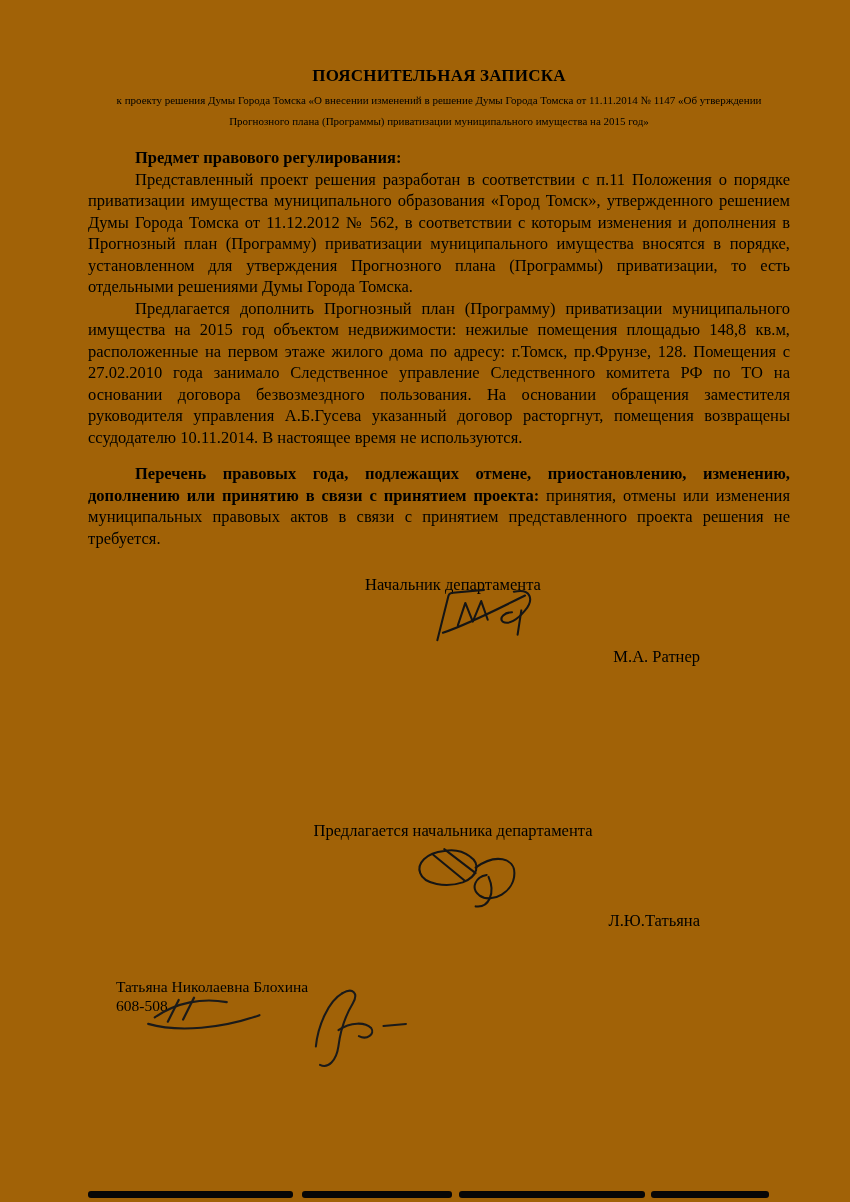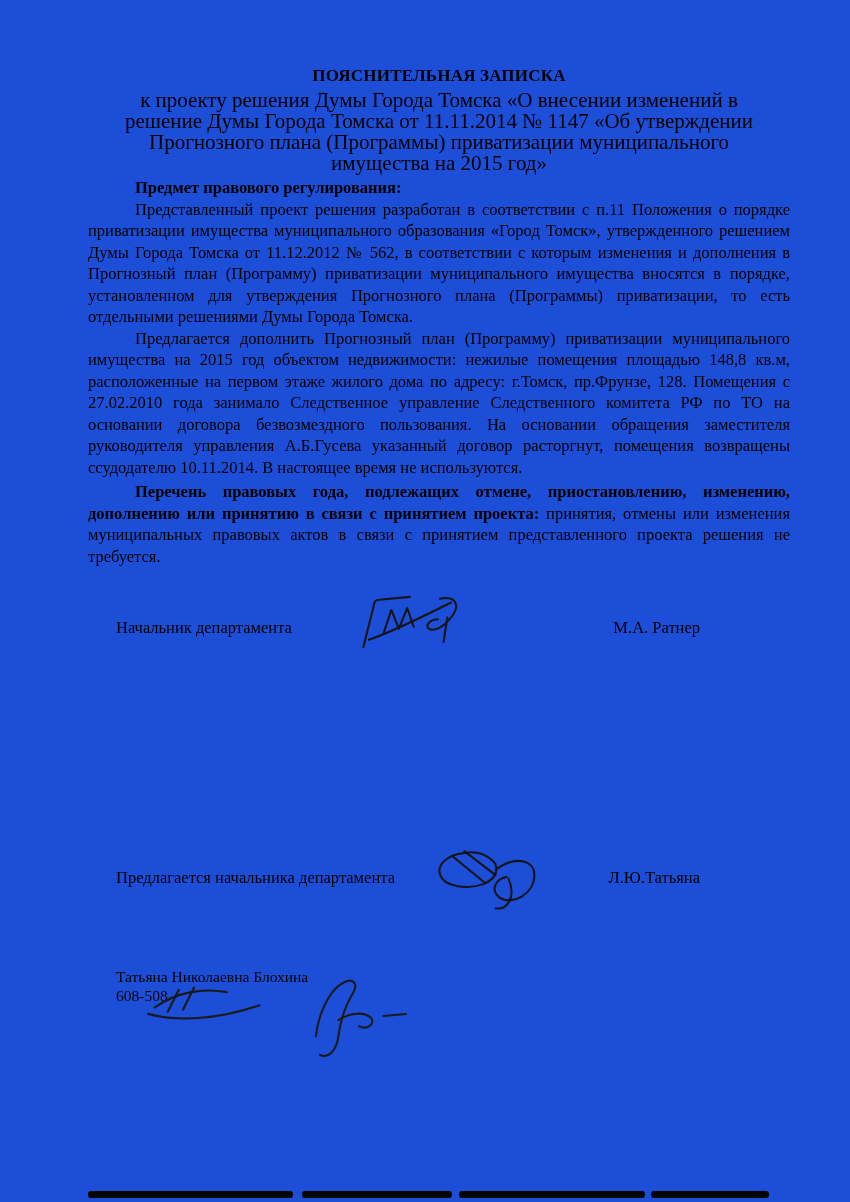--- a/index.html
+++ b/index.html
@@ -1,51 +1,51 @@
 <!DOCTYPE html>
 <html><head>
 <meta charset="utf-8">
 <style>
   html,body { margin:0; padding:0; background:#ffffff; }
   .page {
     position:relative;
     width:850px; height:1202px;
-    background:#1d4ed8;
+    background:#a16207;
     font-family:"Liberation Serif", serif;
     color:#000;
     overflow:hidden;
   }
   .content { padding:66px 60px 0 88px; }
   p { margin:0; }
   .title {
     font-size:17px; font-weight:bold; text-align:center;
     margin:0; letter-spacing:.2px;
   }
   .subtitle {
-    font-size:21px; line-height:21px; text-align:center;
+    font-size:11px; line-height:21px; text-align:center;
     margin:4px 18px 0;
   }
   .body {
     font-size:16.5px; line-height:21.5px;
     text-align:justify; text-indent:47px;
   }
   .bold { font-weight:bold; }
-  .mt { margin-top:3px; }
+  .mt { margin-top:15px; }
 
-  .sig-row { display:flex; align-items:center; font-size:16.5px; padding-left:28px; }
+  .sig-row { display:flex; align-items:center; font-size:16.5px; padding-left:28px;flex-direction:column; }
   .row-1 { margin-top:26px; height:70px; }
   .row-2 { margin-top:176px; height:78px; }
   .sig { flex:none; }
   .sig-1 { width:112px; height:62px; margin-left:62px; margin-top:-10px; }
   .sig-2 { width:120px; height:72px; margin-left:36px; margin-top:-2px; }
   .sig-name { margin-left:auto; margin-right:90px; white-space:nowrap; }
   .sig path { fill:none; stroke:#151515; stroke-width:2.2; stroke-linecap:round; stroke-linejoin:round; }
 
   .footer {
-    position:relative; margin-top:50px; padding-left:28px;
+    position:relative; margin-top:78px; padding-left:28px;
     font-size:15.5px; line-height:19px; height:130px;
   }
   .scribble { position:absolute; }
   .scribble path { fill:none; stroke:#1a1a1a; stroke-width:2; stroke-linecap:round; stroke-linejoin:round; }
   .scr-1 { left:58px; top:14px; width:120px; height:44px; }
   .scr-2 { left:218px; top:8px; width:116px; height:86px; }
 
   .scan-strip { position:absolute; left:88px; right:78px; bottom:4px; height:7px; }
   .seg { position:absolute; top:0; height:7px; background:#060606; border-radius:3px; }
   .s1 { left:0; width:205px; }

